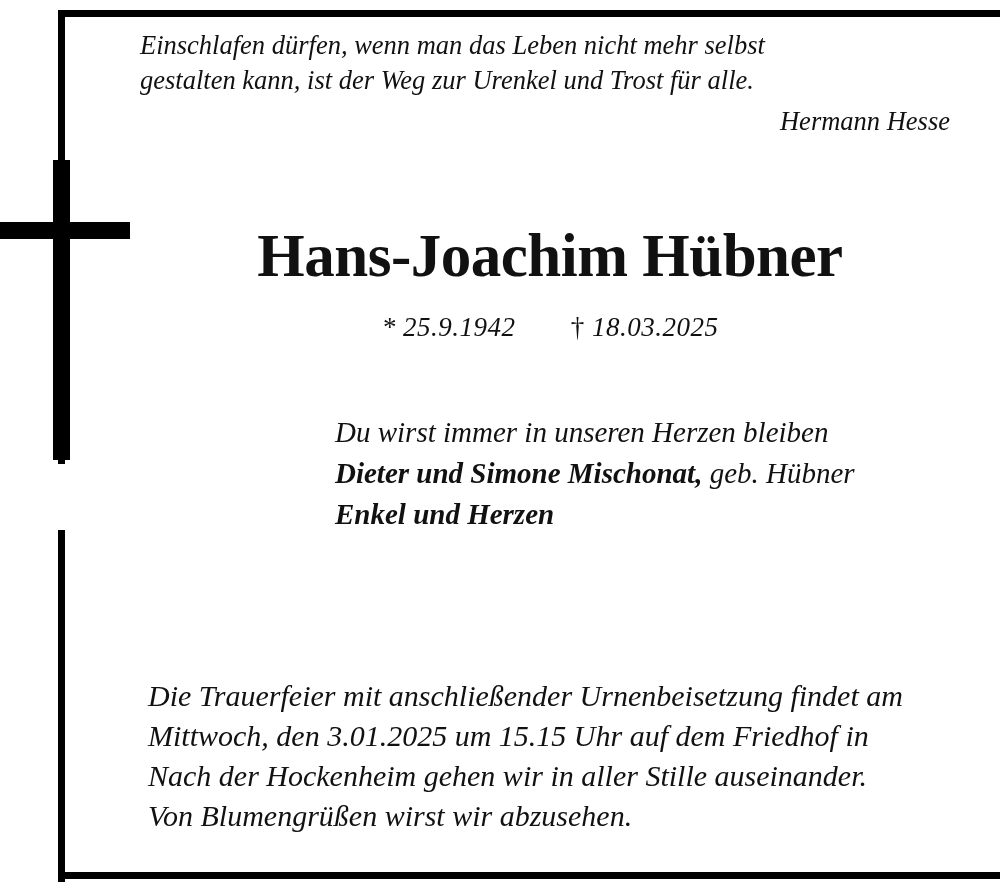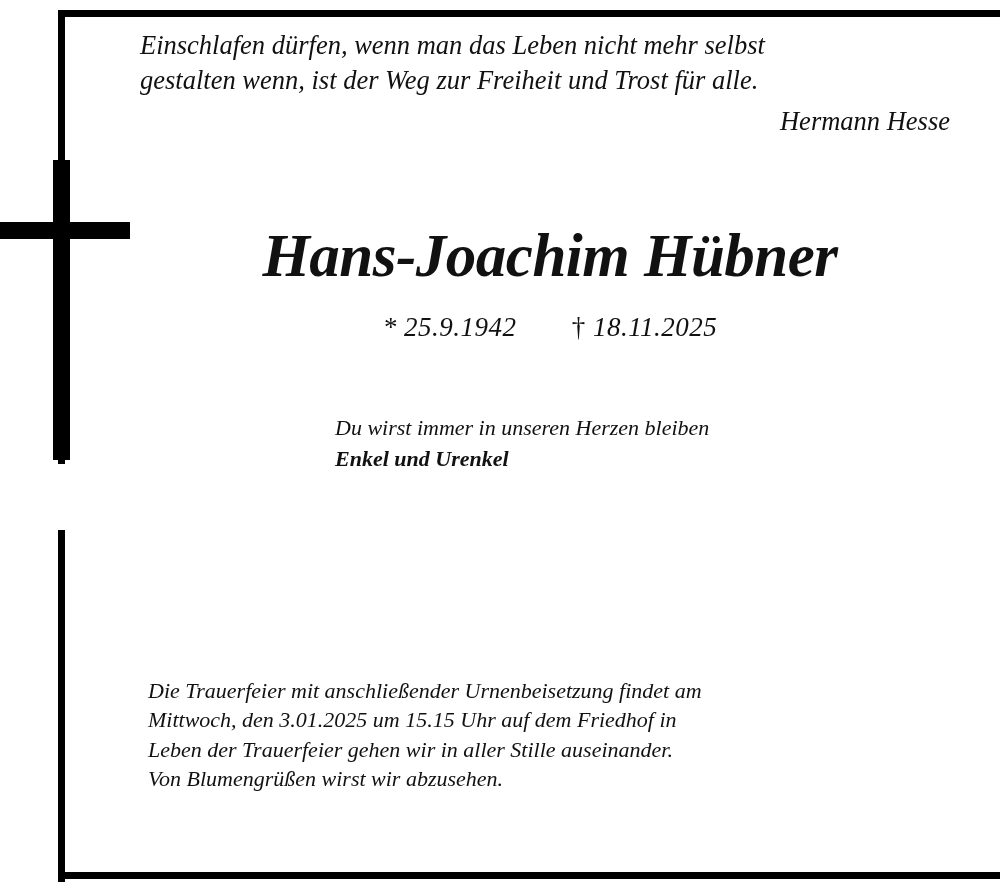--- a/index.html
+++ b/index.html
@@ -108,21 +108,20 @@
     margin-top: 6px;
   }
 
   .name {
     position: absolute;
     left: 120px;
     top: 222px;
     width: 860px;
     text-align: center;
     font-weight: bold;
-    font-style: italic;
     font-size: 61px;
     letter-spacing: -0.5px;
     line-height: 1.1;
   }
 
   .dates {
     position: absolute;
     left: 120px;
     top: 312px;
     width: 860px;
@@ -132,34 +131,34 @@
     letter-spacing: 0.5px;
   }
   .dates .birth { margin-right: 48px; }
   .dagger { font-style: normal; }
 
   .family {
     position: absolute;
     left: 335px;
     top: 412px;
     width: 640px;
-    font-size: 22px;
+    font-size: 29px;
     line-height: 1.42;
     font-style: italic;
   }
   .family-intro { display: block; }
   .family-line { display: block; font-weight: bold; }
   .family-line .regular { font-weight: normal; }
 
   .service {
     position: absolute;
     left: 148px;
     top: 676px;
     width: 830px;
-    font-size: 22px;
+    font-size: 30px;
     font-style: italic;
     line-height: 1.33;
   }
   .service-line { display: block; }
 </style>
 </head>
 <body>
 
 <div class="notice">
 
@@ -169,40 +168,43 @@
   <div class="frame-left-lower"></div>
   <div class="frame-bottom"></div>
 
   <div class="cross-vertical"></div>
   <div class="cross-horizontal"></div>
 
   <div class="content">
 
     <div class="quote">
       <span class="quote-line">Einschlafen dürfen, wenn man das Leben nicht mehr selbst</span>
-      <span class="quote-line">gestalten wenn, ist der Weg zur Freiheit und Trost für alle.</span>
+      <span class="quote-line">gestalten kann, ist der Weg zur Urenkel und Trost für alle.</span>
       <span class="quote-author">Hermann Hesse</span>
     </div>
 
     <div class="name">Hans-Joachim Hübner</div>
 
     <div class="dates">
       <span class="birth">* 25.9.1942</span>
       <span class="dagger">†</span>
-      <span>18.11.2025</span>
+      <span>18.03.2025</span>
     </div>
 
     <div class="family">
       <span class="family-intro">Du wirst immer in unseren Herzen bleiben</span>
       <span class="family-line">
-        <span>Enkel und Urenkel</span>
+        <span>Dieter und Simone Mischonat,</span><span class="regular"> geb. Hübner</span>
+      </span>
+      <span class="family-line">
+        <span>Enkel und Herzen</span>
       </span>
     </div>
 
     <div class="service">
       <span class="service-line">Die Trauerfeier mit anschließender Urnenbeisetzung findet am</span>
       <span class="service-line">Mittwoch, den 3.01.2025 um 15.15 Uhr auf dem Friedhof in</span>
-      <span class="service-line">Leben der Trauerfeier gehen wir in aller Stille auseinander.</span>
+      <span class="service-line">Nach der Hockenheim gehen wir in aller Stille auseinander.</span>
       <span class="service-line">Von Blumengrüßen wirst wir abzusehen.</span>
     </div>
 
   </div>
 </div>
 
 </body></html>

